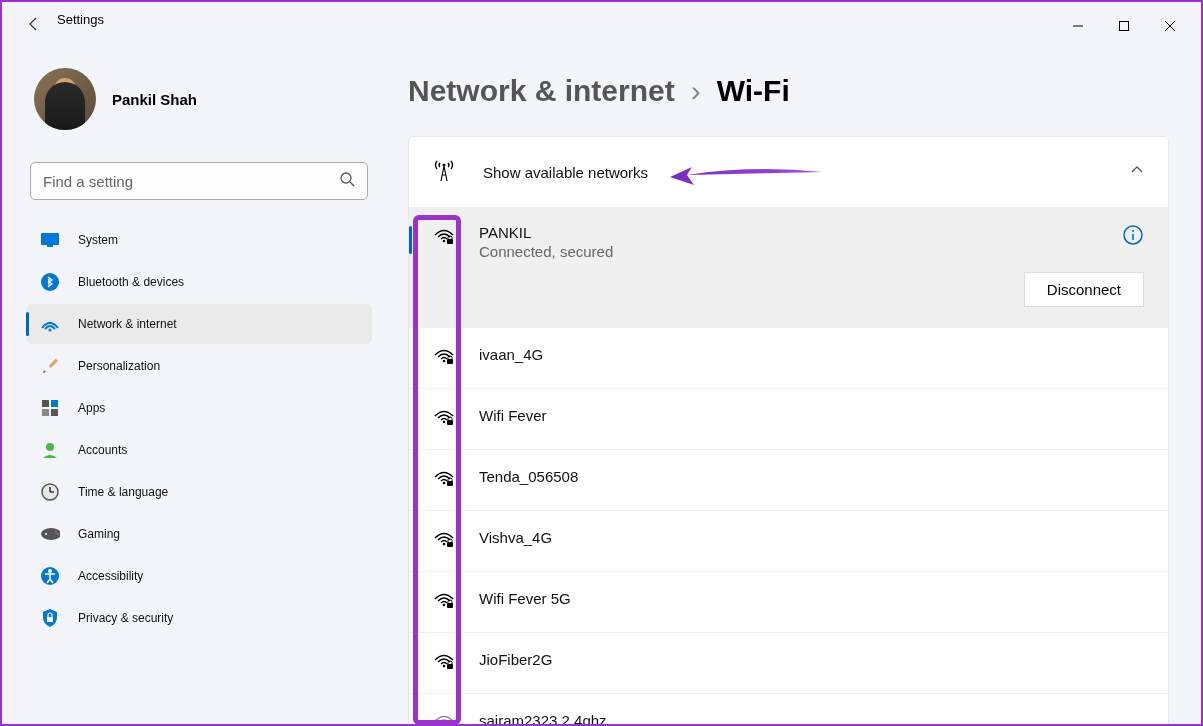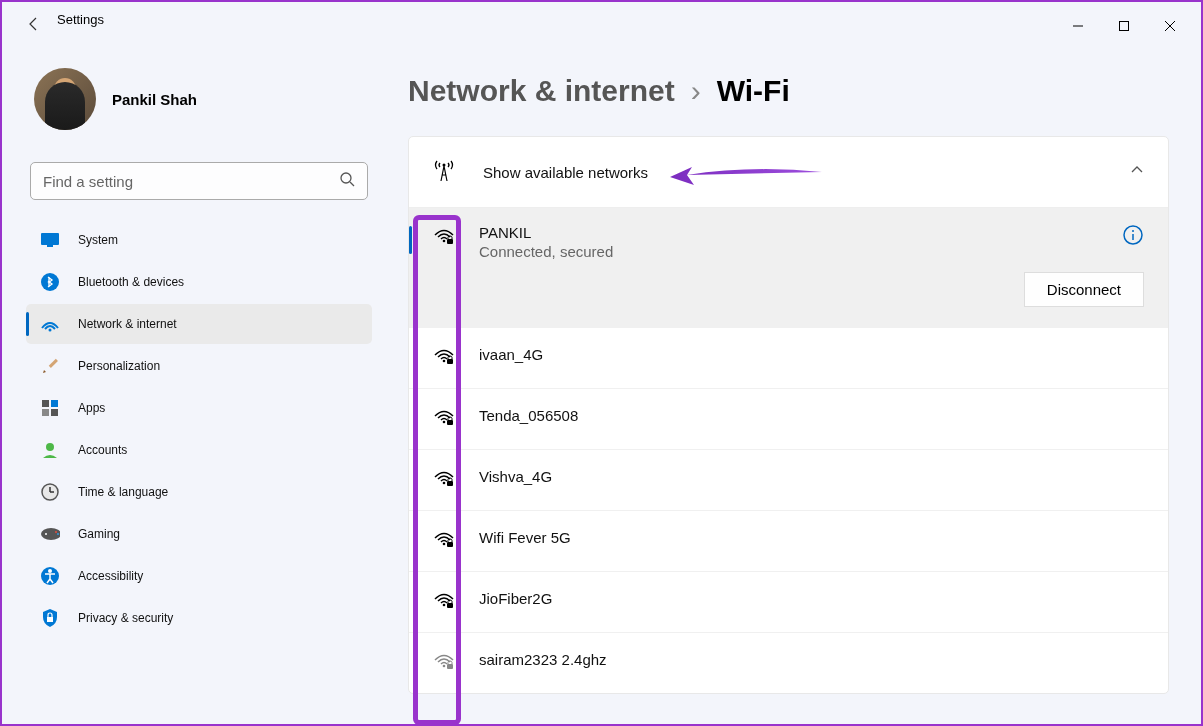--- a/index.html
+++ b/index.html
@@ -278,20 +278,33 @@
         <div class="network-item">
           <div class="wifi-col">
               <span><svg width="22" height="20">
                   <path d="M2 9 Q11 0 20 9 M5 11 Q11 5 17 11 M8 13 Q11 10 14 13" stroke="#000" stroke-width="1.5" fill="none"></path>
                   <circle cx="11" cy="15" r="1.3" fill="#000"></circle>
                   <rect x="14" y="13" width="6" height="5" rx="1" fill="#000"></rect>
                   <path d="M15 13 L15 11.5 Q15 10 17 10 Q19 10 19 11.5 L19 13" stroke="#000" stroke-width="1" fill="none"></path>
                 </svg></span>
             </div>
           <div class="network-info">
+              <div class="network-name">Wifi Fever</div>
+            </div>
+        </div>
+        <div class="network-item">
+          <div class="wifi-col">
+              <span><svg width="22" height="20">
+                  <path d="M2 9 Q11 0 20 9 M5 11 Q11 5 17 11 M8 13 Q11 10 14 13" stroke="#000" stroke-width="1.5" fill="none"></path>
+                  <circle cx="11" cy="15" r="1.3" fill="#000"></circle>
+                  <rect x="14" y="13" width="6" height="5" rx="1" fill="#000"></rect>
+                  <path d="M15 13 L15 11.5 Q15 10 17 10 Q19 10 19 11.5 L19 13" stroke="#000" stroke-width="1" fill="none"></path>
+                </svg></span>
+            </div>
+          <div class="network-info">
               <div class="network-name">Tenda_056508</div>
             </div>
         </div>
         <div class="network-item">
           <div class="wifi-col">
               <span><svg width="22" height="20">
                   <path d="M2 9 Q11 0 20 9 M5 11 Q11 5 17 11 M8 13 Q11 10 14 13" stroke="#000" stroke-width="1.5" fill="none"></path>
                   <circle cx="11" cy="15" r="1.3" fill="#000"></circle>
                   <rect x="14" y="13" width="6" height="5" rx="1" fill="#000"></rect>
                   <path d="M15 13 L15 11.5 Q15 10 17 10 Q19 10 19 11.5 L19 13" stroke="#000" stroke-width="1" fill="none"></path>

